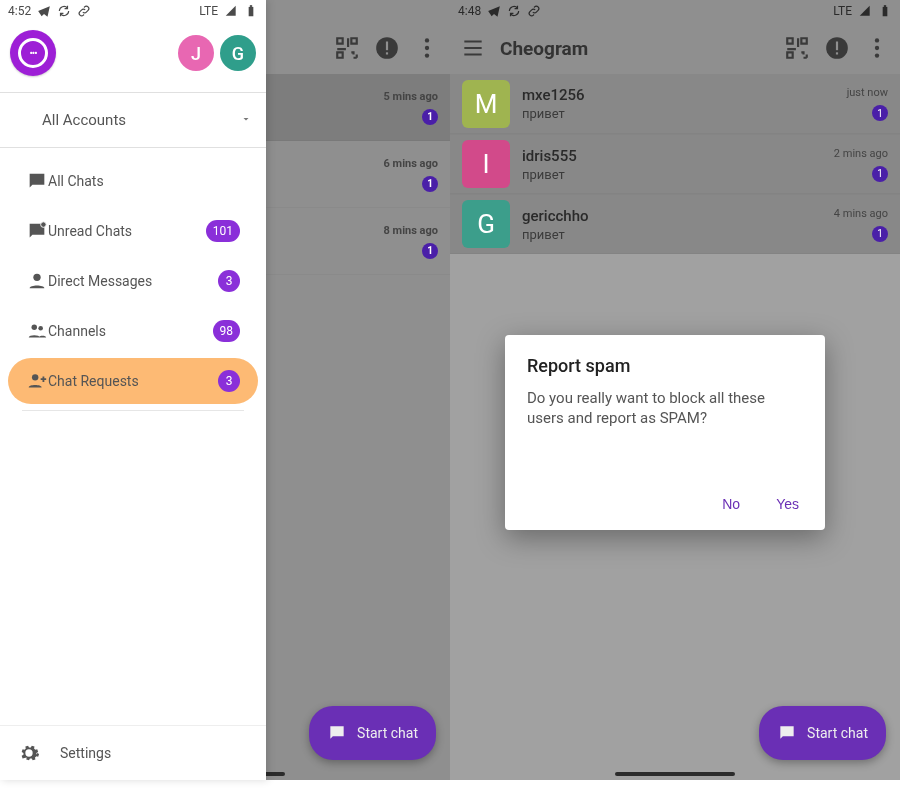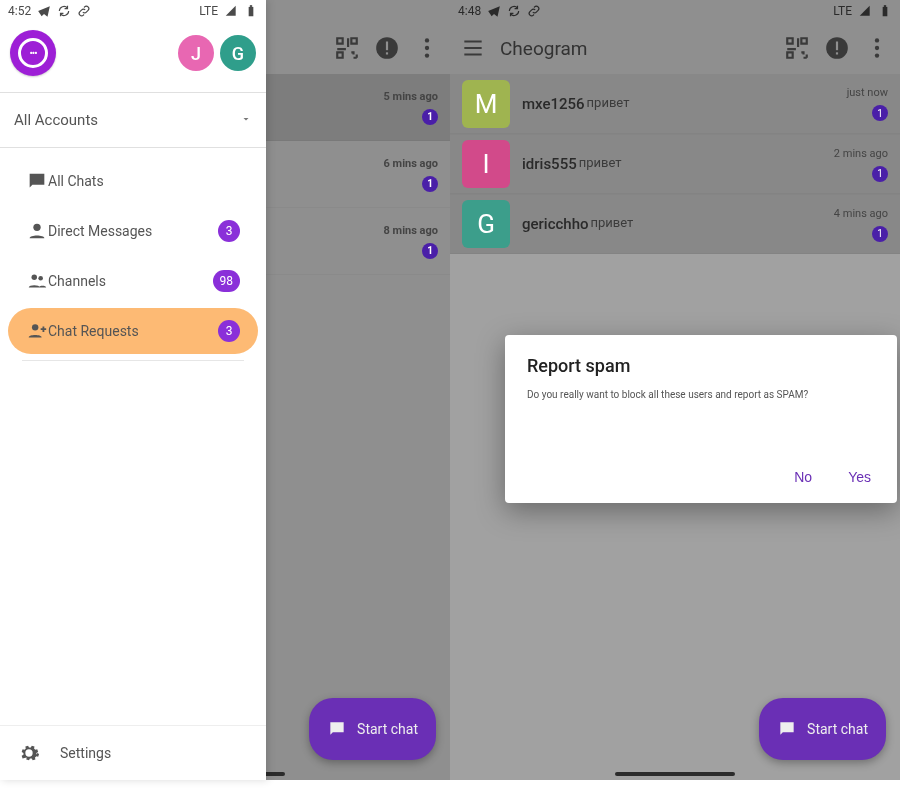--- a/index.html
+++ b/index.html
@@ -22,21 +22,21 @@
   }
   .statusbar .sb-left, .statusbar .sb-right { display:flex; align-items:center; gap:6px; }
   .phone.right .statusbar { background:#8f8f8f; color:#2a2a2a; }
   .sb-icon { display:inline-flex; width:14px; height:14px; align-items:center; justify-content:center; }
 
   
   .toolbar {
     height:52px; display:flex; align-items:center; gap:14px; padding:0 10px;
   }
   .toolbar.dimmed { background:#8f8f8f; }
-  .toolbar .title { font-size:19px; color:#333; font-weight:400; }
+  .toolbar .title { font-size:19px; color:#333; font-weight:700; }
   .toolbar .spacer { flex:1; }
   .toolbar .t-icon { width:26px; height:26px; display:flex; align-items:center; justify-content:center; color:#3a3a3a; }
 
   
   .drawer {
     position:absolute; left:0; top:0; width:266px; height:780px; background:#fff;
     box-shadow: 2px 0 8px rgba(0,0,0,.15); z-index:5; display:flex; flex-direction:column;
   }
   .drawer .statusbar { background:#fff; }
   .drawer-header { padding:8px 10px 16px; display:flex; align-items:center; gap:8px; }
@@ -51,21 +51,21 @@
   .drawer-logo-inner span { color:#fff; font-size:10px; letter-spacing:-1px; }
   .drawer-accounts { margin-left:auto; display:flex; gap:6px; }
   .av { width:36px; height:36px; border-radius:50%; display:flex; align-items:center; justify-content:center;
          color:#fff; font-size:18px; font-weight:500; }
   .av.pink  { background:#e867b2; }
   .av.teal  { background:#2f9e8b; }
 
   .divider { height:1px; background:#e0e0e0; margin:0; }
 
   .drawer-row {
-    display:flex; align-items:center; padding:14px 14px; font-size:14px; color:#5a5a5a;
+    display:flex; align-items:center; padding:14px 14px; font-size:14px; color:#5a5a5a;margin-left:28px;
   }
   .drawer-row .chev { margin-left:auto; color:#777; }
   .accounts-row { padding:18px 14px; font-size:15px; color:#555; }
 
   .nav-item {
     display:flex; align-items:center; padding:12px 18px; font-size:14px; color:#555;
     border-radius:28px; margin:2px 8px;
   }
   .nav-item.active { background:#fdba74; }
   .nav-item .icon { width:22px; height:22px; display:flex; align-items:center; justify-content:center; color:#555;}
@@ -88,58 +88,58 @@
   .chatlist { background:#8f8f8f; }
   .chat-row {
     display:flex; align-items:center; padding:10px 12px; height:60px; gap:12px;
     border-bottom: 1px solid rgba(0,0,0,.03);
   }
   .chat-av { width:48px; height:48px; border-radius:6px; display:flex; align-items:center; justify-content:center;
              color:#fff; font-size:26px; font-weight:400; }
   .chat-av.c1 { background:#9fb450; }
   .chat-av.c2 { background:#d24a8a; }
   .chat-av.c3 { background:#3c9e8b; }
-  .chat-col { flex:1; display:flex; flex-direction:row; gap:2px; }
+  .chat-col { flex:1; display:flex; flex-direction:column; gap:2px; }
   .chat-name { font-size:15px; color:#2a2a2a; font-weight:500;}
   .chat-msg  { font-size:13px; color:#3b3b3b; }
   .chat-meta { display:flex; flex-direction:column; align-items:flex-end; gap:6px; }
   .chat-time { font-size:11px; color:#444; }
   .chat-badge { width:16px; height:16px; border-radius:8px; background:#4a1fa8; color:#fff; font-size:10px;
                display:flex; align-items:center; justify-content:center; }
 
   
   .partial-rows { position:absolute; left:266px; top:74px; width:184px; }
   .partial-row { height:67px; display:flex; flex-direction:column; align-items:flex-end; justify-content:center;
                  padding:0 12px; gap:6px; border-bottom:1px solid rgba(0,0,0,.03);font-weight:bold; }
   .partial-row:first-child { background:#7d7d7d;}
   .partial-row .pt { font-size:11px; color:#444; }
   .partial-row .pb { width:16px; height:16px; border-radius:8px; background:#4a1fa8; color:#fff; font-size:10px;
                      display:flex; align-items:center; justify-content:center;}
 
   
   .fab {
-    position:absolute; right:14px; bottom:20px; height:62px; border-radius:24px;
+    position:absolute; right:14px; bottom:20px; height:54px; border-radius:24px;
     background:#6a2fb5; color:#eee; display:flex; align-items:center; gap:10px;
     padding:0 18px; box-shadow:0 3px 8px rgba(0,0,0,.3); font-size:14px;
   }
   .fab .ficon { width:20px; height:20px; display:flex; align-items:center; justify-content:center; }
 
   
   .phone.right .bg { position:absolute; inset:0; background:#a1a1a1; }
   .phone.right .chat-row { background:#888; }
   .phone.right .chat-row + .chat-row { border-top:1px solid rgba(0,0,0,.02); }
   .phone.right .chat-row:nth-child(1) { background:#888; }
 
   
   .dialog {
-    position:absolute; left:55px; top:335px; width:392px; background:#fff; border-radius:4px;
+    position:absolute; left:55px; top:335px; width:320px; background:#fff; border-radius:4px;
     box-shadow:0 8px 28px rgba(0,0,0,.35); padding:20px 22px 12px; z-index:10;
   }
   .dialog h3 { font-size:18px; font-weight:500; color:#222; margin-bottom:12px;}
-  .dialog p  { font-size:10px; color:#555; line-height:1.35;}
+  .dialog p  { font-size:15px; color:#555; line-height:1.35;}
   .dialog .actions { display:flex; justify-content:flex-end; gap:28px; margin-top:22px;}
   .dialog .actions button { background:none; border:none; color:#6a2fb5; font-size:14px; font-weight:500; padding:6px 4px; cursor:pointer;margin-top:39px;}
 
   
   .navbar { position:absolute; left:0; right:0; bottom:0; height:16px; display:flex; justify-content:center; }
   .navpill { width:120px; height:4px; background:#2b2b2b; border-radius:2px; margin-top:8px;}
   .footer-gap { position:absolute; left:0; bottom:0; width:900px; height:20px; background:#fff; }
 
   
   svg { width:100%; height:100%; }
@@ -269,20 +269,30 @@
       <span class="icon">
           <svg viewBox="0 0 24 24" fill="currentColor">
             <path d="M4 4h16v12H7l-3 3z"></path>
           </svg>
         </span>
       <span>All Chats</span>
     </div>
     <div class="nav-item">
       <span class="icon">
           <svg viewBox="0 0 24 24" fill="currentColor">
+            <path d="M4 4h16v12H7l-3 3z"></path>
+            <circle cx="19" cy="5" r="3" fill="#555" stroke="#fff" stroke-width="1"></circle>
+          </svg>
+        </span>
+      <span>Unread Chats</span>
+      <span class="badge">101</span>
+    </div>
+    <div class="nav-item">
+      <span class="icon">
+          <svg viewBox="0 0 24 24" fill="currentColor">
             <circle cx="12" cy="8" r="4"></circle>
             <path d="M4 20c0-4 16-4 16 0z"></path>
           </svg>
         </span>
       <span>Direct Messages</span>
       <span class="badge">3</span>
     </div>
     <div class="nav-item">
       <span class="icon">
           <svg viewBox="0 0 24 24" fill="currentColor">

